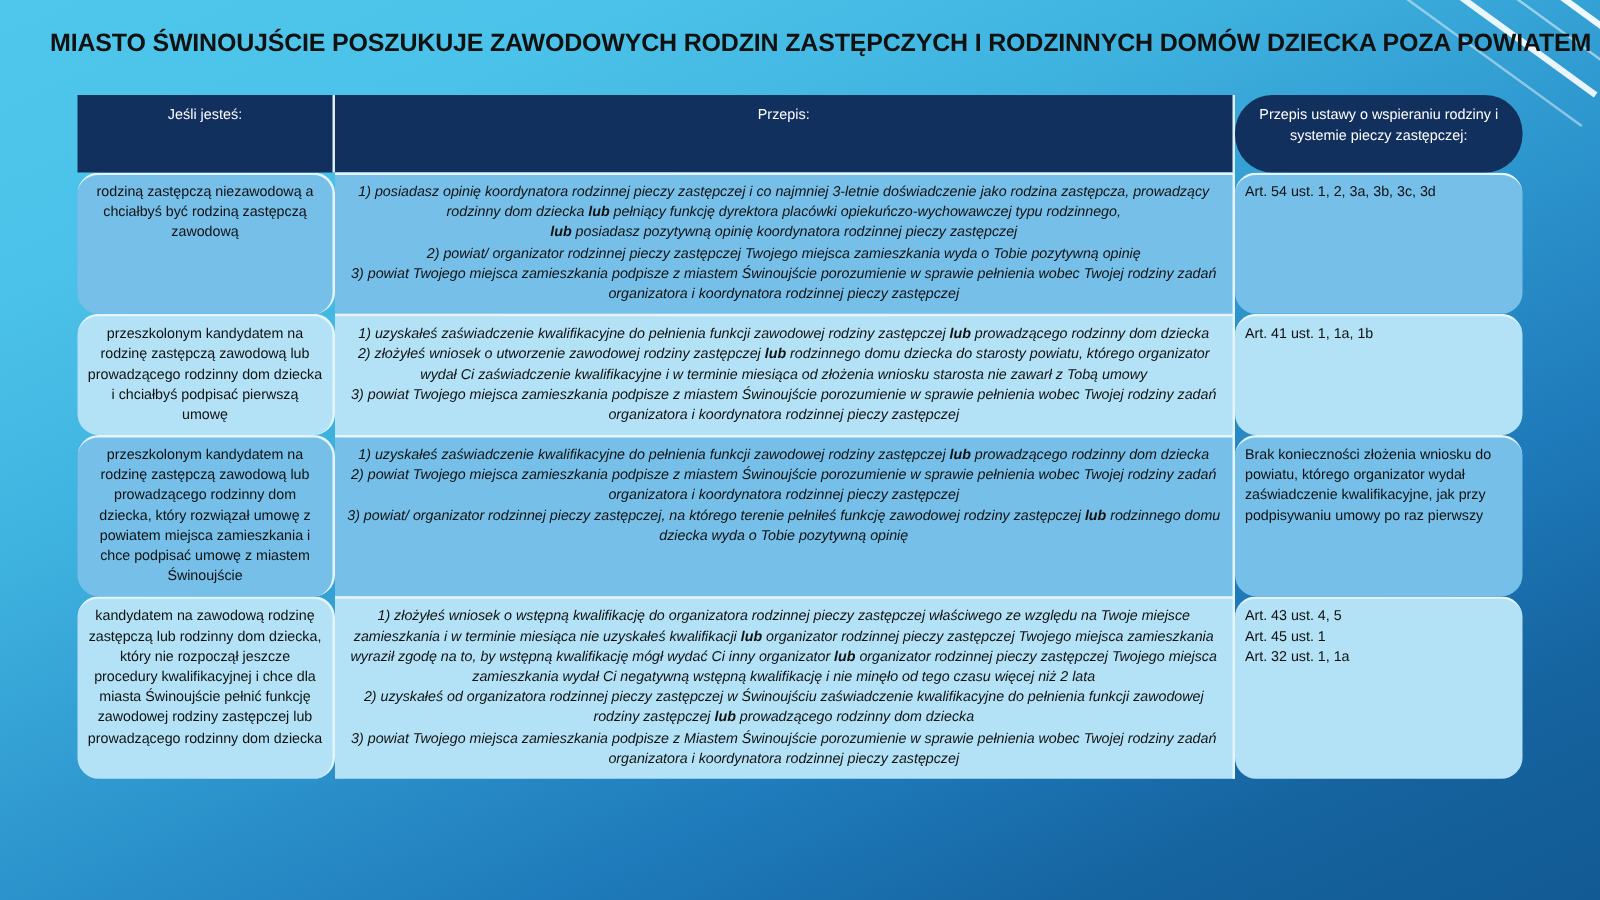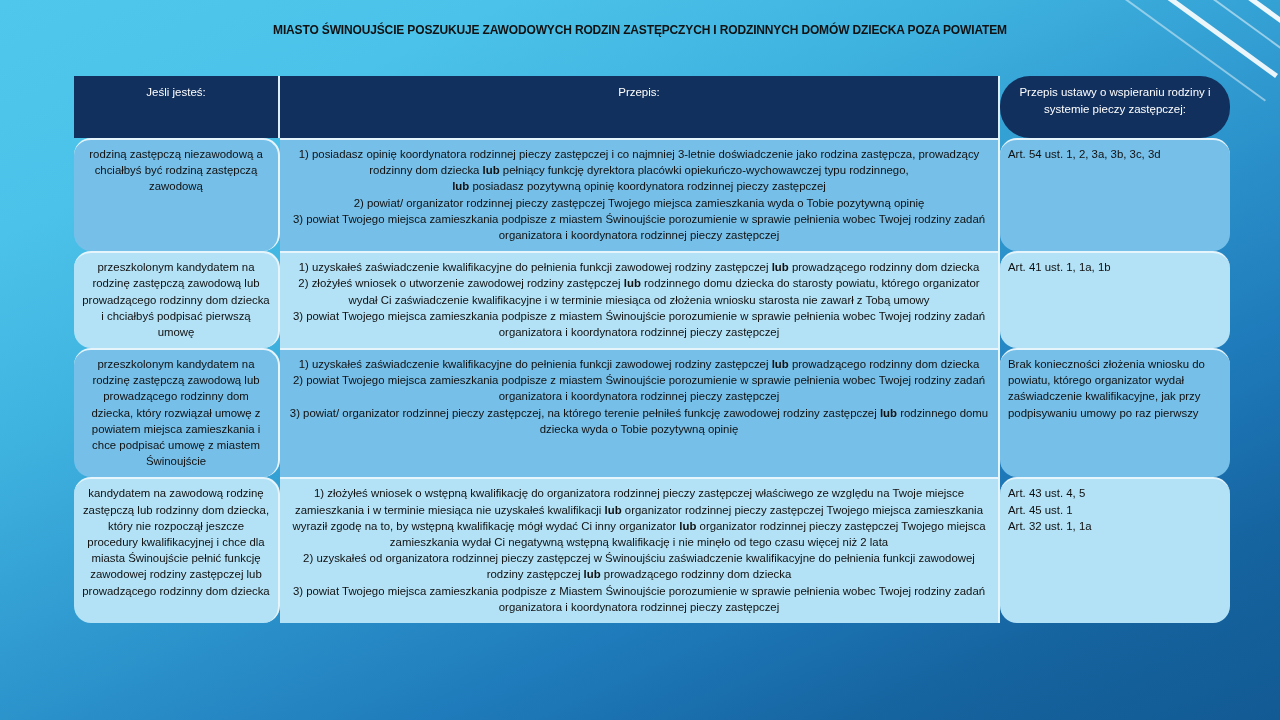--- a/index.html
+++ b/index.html
@@ -41,34 +41,33 @@
   .s4 { right: -8px;   top: 52px;   width: 270px; height: 2px;  transform: rotate(36deg); opacity:.5; }
   .s5 { right: 2px;    top: 74px;   width: 240px; height: 5px;  transform: rotate(36deg); opacity:.9; }
   .s6 { right: 14px;   top: 100px;  width: 205px; height: 2px;  transform: rotate(36deg); opacity:.45; }
 
   .title {
     position: absolute;
     left: 40px;
     top: 24px;
     width: 1200px;
     text-align: center;
-    font-size: 12px;
+    font-size: 20px;
     font-weight: bold;
     color: #111111;
     letter-spacing: -0.15px;
     line-height: 1.15;
     white-space: nowrap;
   }
 
   .table-wrap {
     position: absolute;
     left: 62px;
     top: 76px;
     width: 1156px;
-    margin-left: 12px;
   }
 
   table.main {
     border-collapse: separate;
     border-spacing: 0;
     width: 100%;
     table-layout: fixed;
   }
 
   table.main col.c1 { width: 206px; }
@@ -103,20 +102,21 @@
   tr.rowA td { background: #76BFE8; }
   tr.rowB td { background: #B3E2F6; }
 
   .cell-center { text-align: center; border-radius: 17px; }
   .cell-just   { text-align: center; }
 
   .cond-list {
     margin: 0;
     padding: 0;
     list-style: none;
+    font-style: italic;
   }
   .cond-list li {
     margin: 0 0 0 0;
     text-align: center;
   }
   b { font-weight: bold; }
 
   .art-lines div { text-align: left; }
 </style>
 </head>

